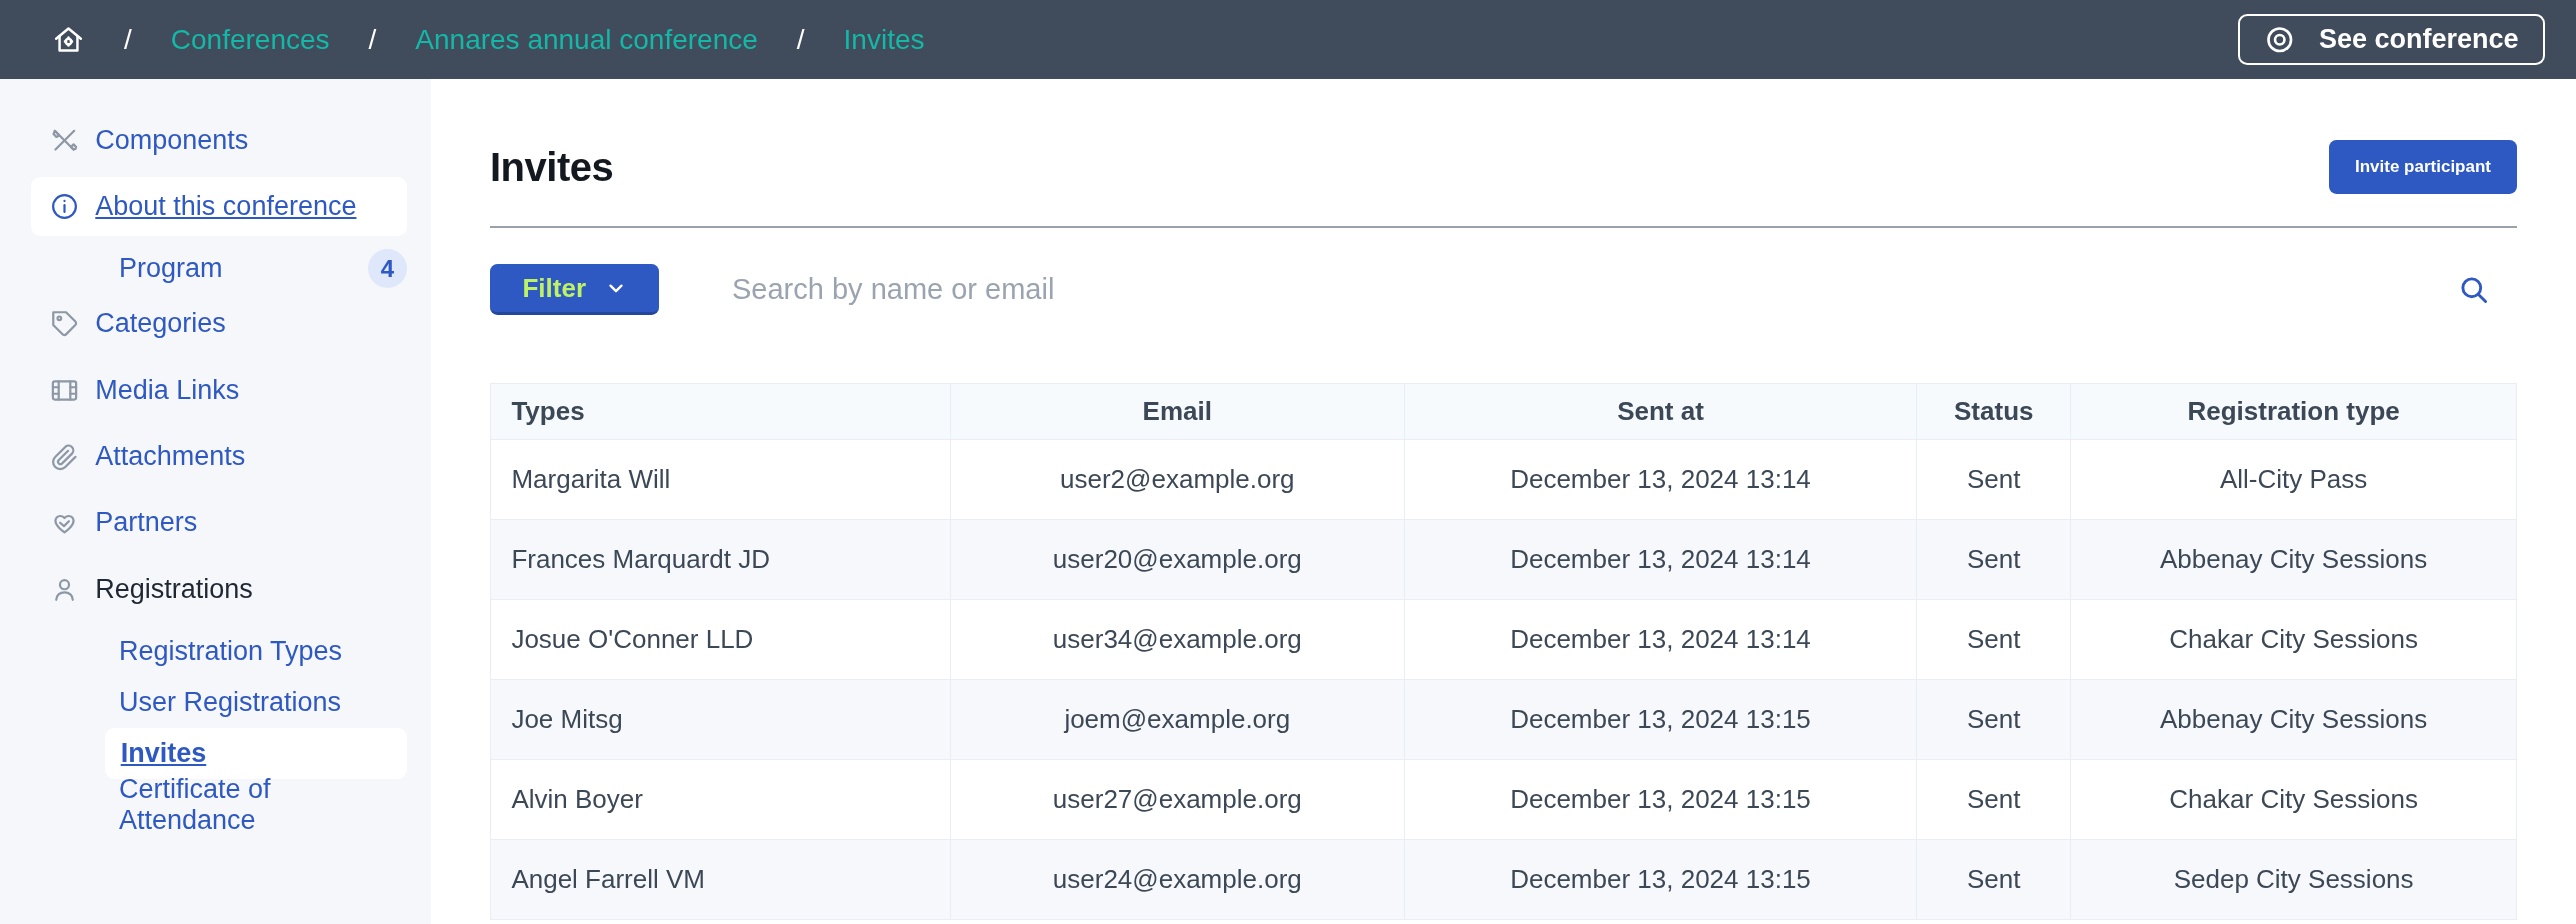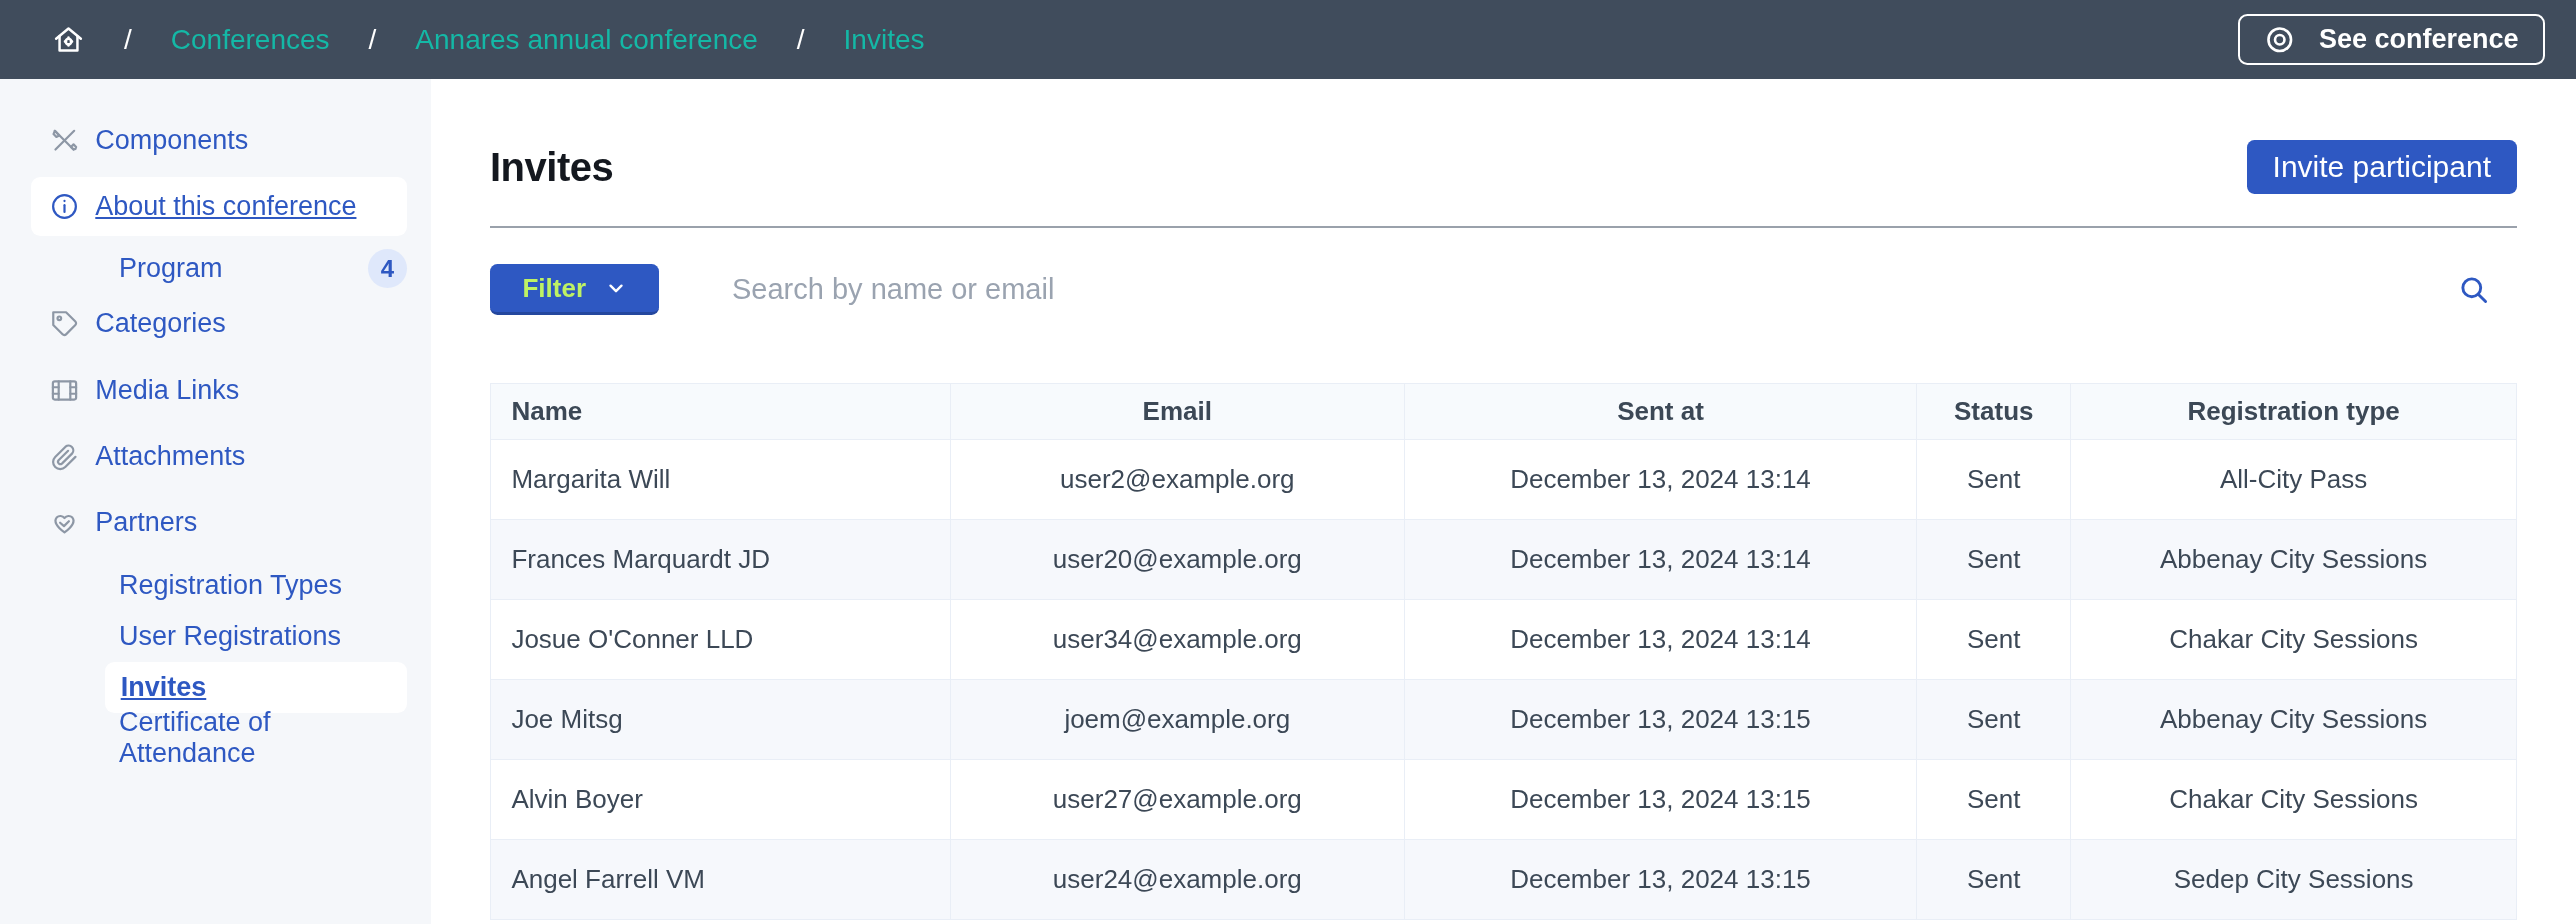--- a/index.html
+++ b/index.html
@@ -46,21 +46,21 @@
                  stroke-width:1.7;stroke-linecap:round;stroke-linejoin:round;flex:0 0 31px;}
   .side-item svg.blue{stroke:var(--primary);}
   .badge{margin-left:auto;min-width:39px;height:39px;border-radius:50%;
          background:var(--badge-bg);color:var(--primary);font-weight:bold;font-size:24px;
          display:flex;align-items:center;justify-content:center;}
 
   
   .header-row{display:flex;align-items:center;margin-top:61px;}
   h1{font-size:40px;font-weight:bold;color:#14181f;letter-spacing:-0.5px;}
   .invite-btn{margin-left:auto;height:54px;padding:0 26px;background:var(--primary);
-              color:#fff;border:none;border-radius:7.4px;font-size:30px;font-weight:normal;
+              color:#fff;border:none;border-radius:7.4px;font-size:17px;font-weight:bold;
               font-family:inherit;cursor:pointer;}
   .divider{height:2.8px;background:var(--divider);margin-top:31.5px;}
 
   
   .filter-row{display:flex;align-items:center;margin-top:36px;height:51px;}
   .filter-btn{flex:0 0 169px;height:51px;display:flex;align-items:center;justify-content:center;
               gap:18.5px;background:var(--primary);color:#bef264;border:none;border-radius:7.4px;
               border-bottom:3.7px solid #24479e;font-size:26px;font-weight:bold;
               font-family:inherit;cursor:pointer;}
   .filter-btn svg{width:22px;height:22px;stroke:#fff;fill:none;stroke-width:2.6;
@@ -157,20 +157,27 @@
           </svg>
           <span class="lbl">Attachments</span>
         </div>
         <div class="side-item lvl0">
           <svg viewBox="0 0 24 24">
             <path d="M12 19.6C5.8 15.2 3.6 11 5.9 8.2a4.1 4.1 0 0 1 6.1.3 4.1 4.1 0 0 1 6.1-.3c2.3 2.8.1 7-6.1 11.4z"></path>
             <path d="M8.6 12.2l3 2.6 3.8-3.8"></path>
           </svg>
           <span class="lbl">Partners</span>
         </div>
+        <div class="side-item lvl0 plain">
+          <svg viewBox="0 0 24 24">
+            <circle cx="12" cy="8.3" r="3.5"></circle>
+            <path d="M5.6 20c0-3.5 2.8-5.8 6.4-5.8s6.4 2.3 6.4 5.8"></path>
+          </svg>
+          <span class="lbl">Registrations</span>
+        </div>
         <div class="side-item lvl1">
           <span class="lbl">Registration Types</span>
         </div>
         <div class="side-item lvl1">
           <span class="lbl">User Registrations</span>
         </div>
         <div class="side-item lvl1 active">
           <span class="lbl u b">Invites</span>
         </div>
         <div class="side-item lvl1">
@@ -205,21 +212,21 @@
       <table>
         <colgroup>
           <col style="width:22.7%">
             <col style="width:22.4%">
             <col style="width:25.3%">
           <col style="width:7.6%">
             <col style="width:22%">
         </colgroup>
         <thead>
             <tr>
-              <th>Name</th>
+              <th>Types</th>
               <th>Email</th>
               <th>Sent at</th>
               <th>Status</th>
               <th>Registration type</th>
             </tr>
           </thead>
         <tbody>
             <tr>
               <td>Margarita Will</td>
               <td>user2@example.org</td>

